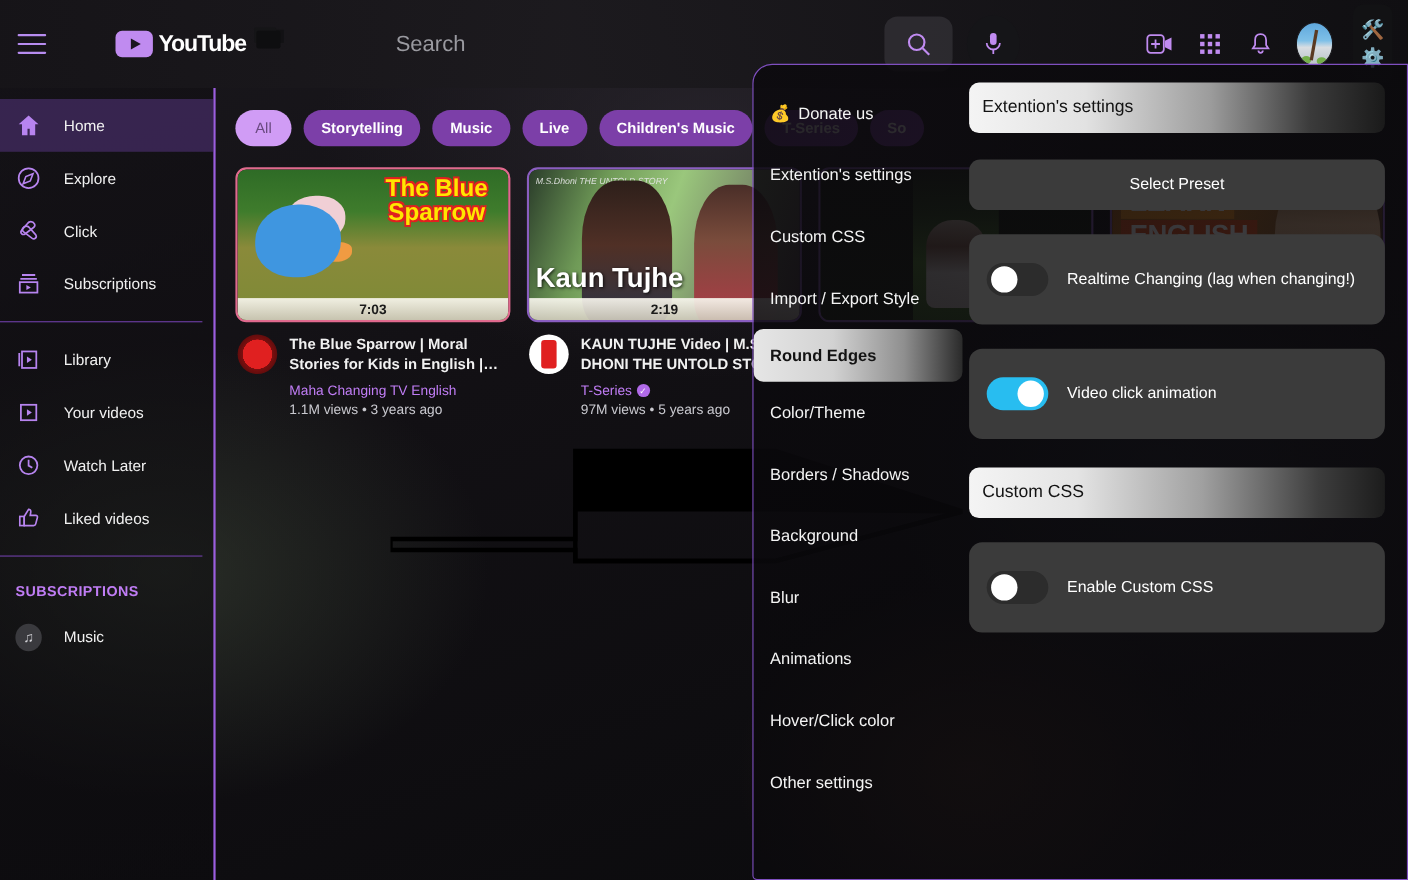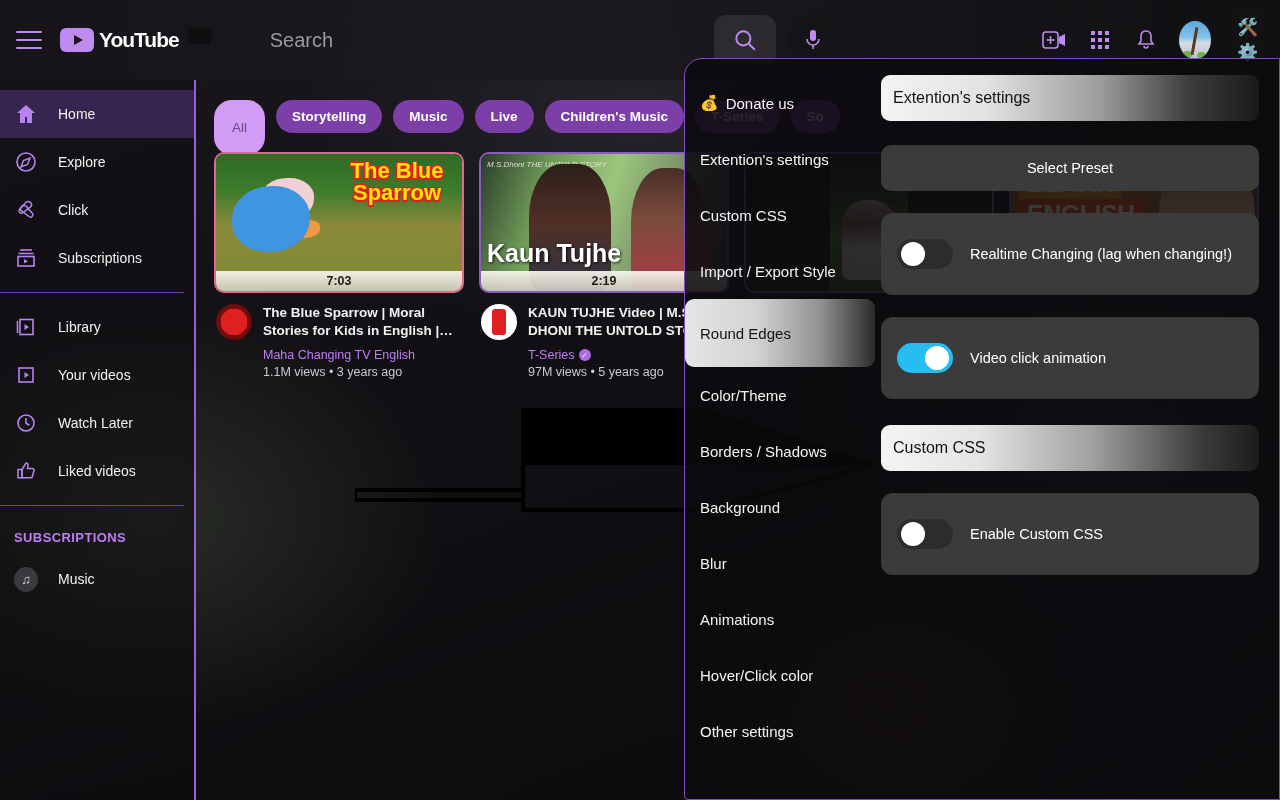--- a/index.html
+++ b/index.html
@@ -23,20 +23,21 @@
       linear-gradient(160deg,#1a181d 0%, #121014 40%, #0a0a0c 100%);
     filter:blur(0px);
   }
 
   
   .header {
     position:absolute; top:0; left:0; width:1280px; height:80px;
     display:flex; align-items:center;
     background:linear-gradient(90deg, rgba(22,20,24,.96), rgba(28,26,30,.92) 40%, rgba(16,15,18,.96));
     z-index:20;
+    gap:45px;
   }
   .hamburger { width:26px; height:18px; margin-left:16px; margin-right:18px;
     display:flex; flex-direction:column; justify-content:space-between; cursor:pointer; }
   .hamburger span { display:block; height:2px; background:#b78cf0; border-radius:2px; }
   .logo-wrap { display:flex; align-items:center; gap:5px; }
   .logo-badge { width:34px; height:24px; background:#c08bf0; border-radius:6px;
     display:flex; align-items:center; justify-content:center; }
   .logo-badge .tri { width:0;height:0;border-left:9px solid #1b1620;
     border-top:5.5px solid transparent;border-bottom:5.5px solid transparent; margin-left:2px;}
   .logo-text { color:#fff; font-size:21px; font-weight:bold; letter-spacing:-1px; }
@@ -87,21 +88,21 @@
   .sec-title { color:#c07df5; font-size:13px; font-weight:bold; letter-spacing:.4px;
     padding:14px 0 10px 14px; }
   .sub-ava { width:25px;height:25px;border-radius:50%;background:#3a3a3e;
     display:flex;align-items:center;justify-content:center;color:#cfcfd3;font-size:13px;}
 
   
   .content { position:absolute; top:80px; left:196px; right:0; bottom:0; overflow:hidden; z-index:10; }
   .chips { display:flex; gap:11px; padding:20px 0 0 18px; height:62px; align-items:flex-start; }
   .chip { background:#7c3fa8; color:#fff; font-size:13.5px; font-weight:bold;
     padding:9px 16px; border-radius:18px; white-space:nowrap; cursor:pointer; }
-  .chip.sel { background:#d09cf5; color:#6a4a80; font-weight:normal; padding:20px 18px; }
+  .chip.sel { background:#d09cf5; color:#6a4a80; font-weight:normal; padding:9px 18px; }
 
   .grid { display:flex; flex-wrap:wrap; gap:18px 15px; padding:10px 0 0 18px; }
   .card { width:250px; cursor:pointer; }
   .thumb { width:250px; height:141px; border-radius:10px; overflow:hidden; position:relative;
     border:2px solid #e06a8e; }
   .thumb.purple-b { border-color:#8a5ec0; }
   .dur { position:absolute; left:0; right:0; bottom:0; height:20px;
     background:linear-gradient(180deg, rgba(250,248,240,.92), rgba(205,200,185,.92));
     color:#1b1b1b; font-size:12.5px; display:flex; align-items:center; justify-content:center;
     font-weight:bold; }
@@ -163,21 +164,21 @@
     border:1.5px solid #7f4fc0; border-top-left-radius:18px; border-bottom-left-radius:4px;
     background:linear-gradient(135deg, rgba(12,10,14,.90) 0%, rgba(10,9,12,.80) 45%, rgba(14,12,16,.72) 100%);
     display:flex; overflow:hidden;
   }
   .panel-nav { width:180px; padding:16px 0 0 0; flex:0 0 180px; position:relative; }
   .pn-item { height:56px; display:flex; align-items:center; padding-left:15px;
     color:#f4f4f4; font-size:15px; cursor:pointer; gap:7px; }
   .pn-item.donate { font-weight:normal; }
   .pn-item.sel {
     background:linear-gradient(90deg,#e6e6e6 0%,#d2d2d2 38%,#8f8f8f 72%,#2a2a2a 100%);
-    color:#131313; border-radius:9px; margin-right:-10px; height:68px;
+    color:#131313; border-radius:9px; margin-right:-10px; height:48px;font-weight:bold;
   }
   .panel-body { flex:1; padding:16px 20px 0 16px; overflow:hidden; position:relative; }
 
   .ttl-bar {
     height:46px; border-radius:9px; display:flex; align-items:center; padding-left:12px;
     color:#121212; font-size:16px;
     background:linear-gradient(90deg,#f4f4f4 0%,#e2e2e2 28%,#9c9c9c 58%,#3b3b3b 82%,#1a1a1a 100%);
   }
   .preset-btn {
     margin-top:24px; height:46px; border-radius:10px; background:#3b3b3b;

